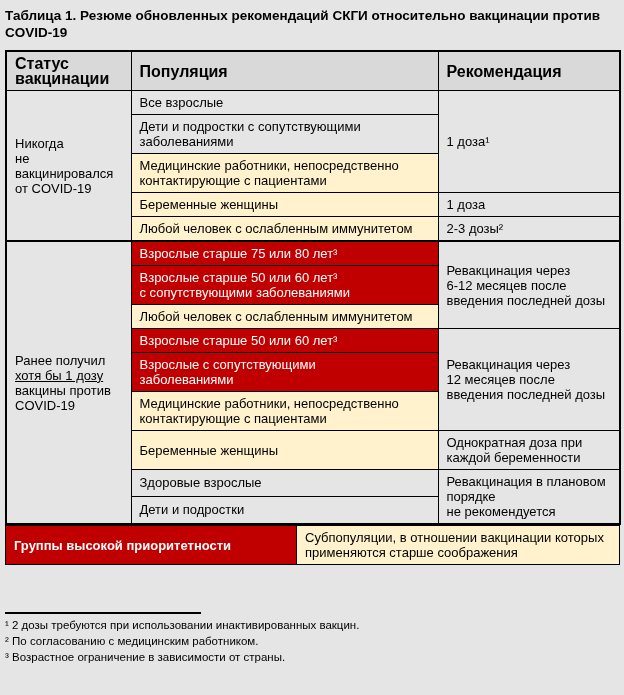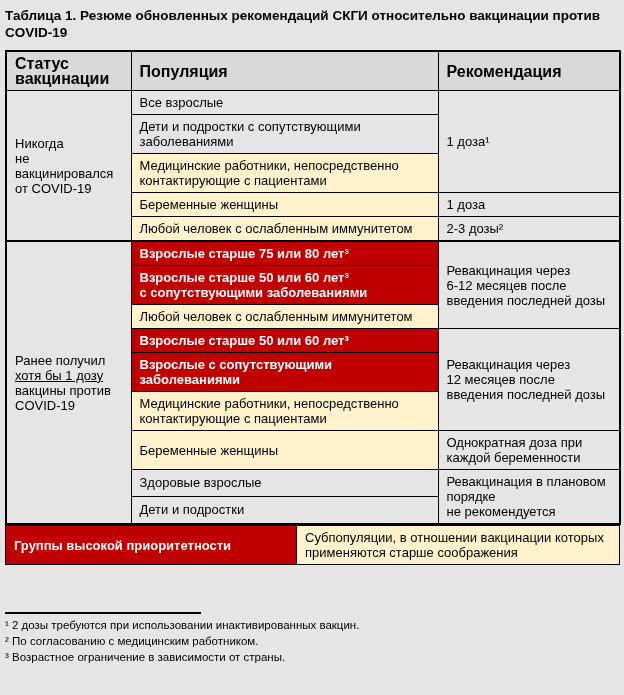--- a/index.html
+++ b/index.html
@@ -45,21 +45,21 @@
     background: var(--hdr);
     font-size: 16px;
     font-weight: bold;
     height: 36px;
   }
   td.pre, th.pre { white-space: pre-line; }
   td.beige { background: var(--beige); }
   td.red {
     background: var(--red);
     color: #fff;
-    font-weight: bold;
+    font-weight: normal;
     padding-top: 7px;
     padding-bottom: 7px;
   }
   td.red-sep { border-bottom: 3px solid #fff; }
   tr.sec-divider td { border-top: 2px solid var(--ink); }
   td.status { vertical-align: middle; margin-top: 9px; }
   .status-line { display: block; }
   .status-underline { display: block; text-decoration: underline; }
   .status-post { display: block; white-space: pre-line; }
   .legend-label {

